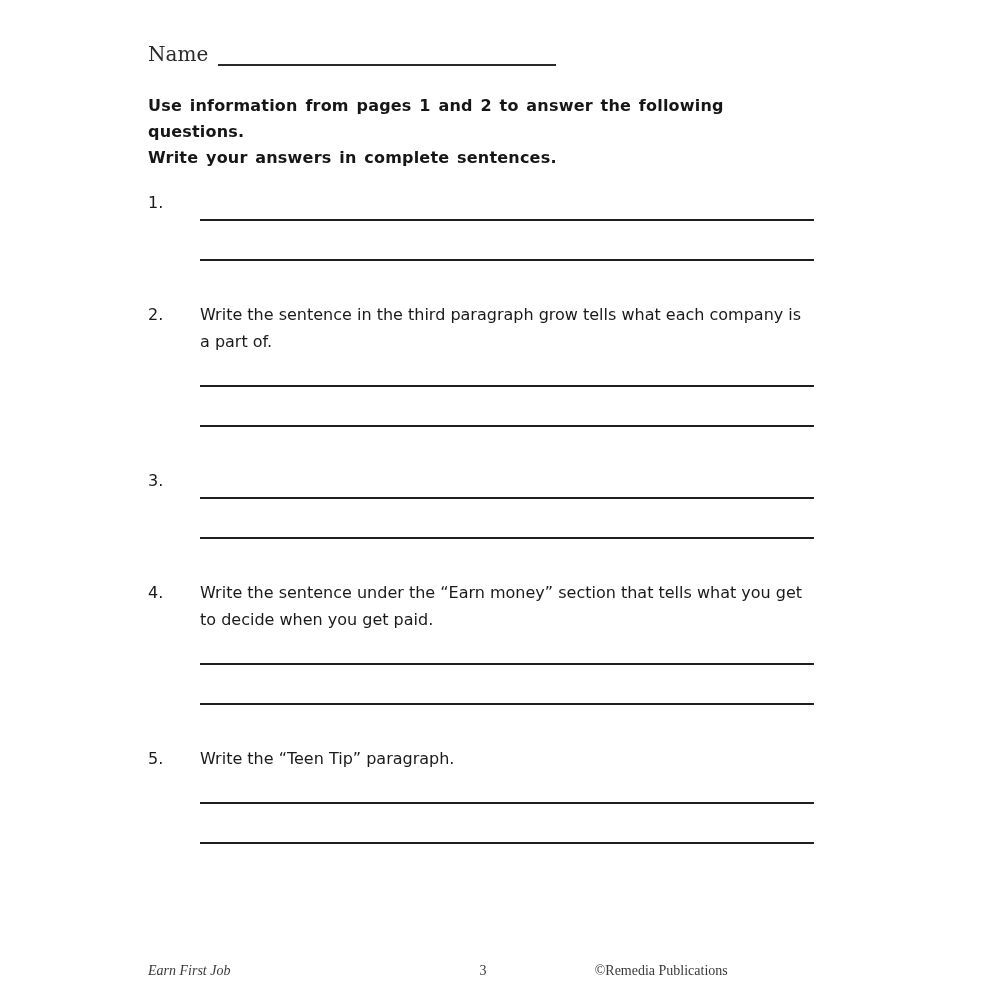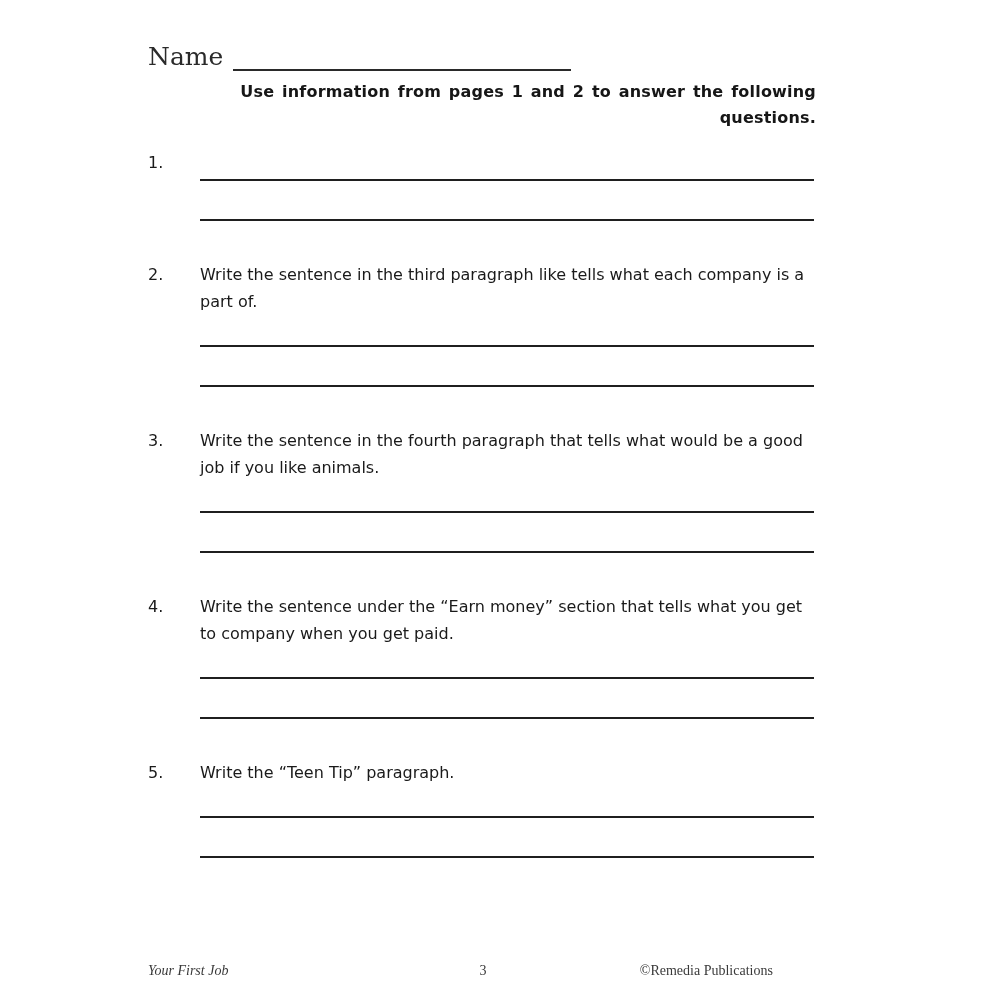--- a/index.html
+++ b/index.html
@@ -16,44 +16,44 @@
   .content {
     position: absolute;
     left: 148px;
     top: 42px;
     width: 668px;
   }
   
   .name-row {
     display: flex;
     align-items: flex-end;
-    margin-bottom: 8px;
+    margin-bottom: 27px;
     font-family: "DejaVu Serif", serif;
-    font-size: 25px;
+    font-size: 20px;
     color: #2a2a2a;
   }
   .name-line {
     display: inline-block;
     width: 338px;
     border-bottom: 2px solid #2a2a2a;
     margin-left: 10px;
     height: 24px;
   }
   
   .instructions {
     font-family: "DejaVu Sans", sans-serif;
     font-weight: bold;
     font-size: 16px;
     line-height: 26px;
     letter-spacing: 0.2px;
     word-spacing: 2px;
     color: #161616;
     margin-bottom: 18px;
   }
-  .instructions span { display: block; text-align: right; }
+  .instructions span { display: block; }
   
   .question {
     display: flex;
     margin-top: 14px;
     font-family: "DejaVu Sans", sans-serif;
     font-size: 16px;
     line-height: 27px;
     color: #1a1a1a;
   }
   .q-number {
@@ -77,76 +77,76 @@
     right: 182px;
     top: 963px;
     display: flex;
     align-items: baseline;
     font-family: "Liberation Serif", serif;
     font-size: 14px;
     color: #3a3a3a;
   }
   .footer-left { flex: 1; font-style: italic; }
   .footer-center { flex: 1; text-align: center; }
-  .footer-right { flex: 1; text-align: center; }
+  .footer-right { flex: 1; text-align: left; }
 </style>
 </head>
 <body>
 
 <div class="page">
   <div class="content">
 
     <div class="name-row">
       <span>Name</span>
       <span class="name-line"></span>
     </div>
 
     <div class="instructions">
       <span>Use information from pages 1 and 2 to answer the following questions.</span>
+      <span>Write your answers in complete sentences.</span>
     </div>
 
     <div class="question">
       <div class="q-number">1.</div>
       <div class="q-body">
         <div class="answers">
           <div class="answer-line"></div>
           <div class="answer-line"></div>
         </div>
         <div class="q-spacer"></div>
       </div>
     </div>
 
     <div class="question">
       <div class="q-number">2.</div>
       <div class="q-body">
-        <div class="q-text">Write the sentence in the third paragraph like tells what each company is a part of.</div>
+        <div class="q-text">Write the sentence in the third paragraph grow tells what each company is a part of.</div>
         <div class="answers">
           <div class="answer-line"></div>
           <div class="answer-line"></div>
         </div>
         <div class="q-spacer"></div>
       </div>
     </div>
 
     <div class="question">
       <div class="q-number">3.</div>
       <div class="q-body">
-        <div class="q-text">Write the sentence in the fourth paragraph that tells what would be a good job if you like animals.</div>
         <div class="answers">
           <div class="answer-line"></div>
           <div class="answer-line"></div>
         </div>
         <div class="q-spacer"></div>
       </div>
     </div>
 
     <div class="question">
       <div class="q-number">4.</div>
       <div class="q-body">
-        <div class="q-text">Write the sentence under the “Earn money” section that tells what you get to company when you get paid.</div>
+        <div class="q-text">Write the sentence under the “Earn money” section that tells what you get to decide when you get paid.</div>
         <div class="answers">
           <div class="answer-line"></div>
           <div class="answer-line"></div>
         </div>
         <div class="q-spacer"></div>
       </div>
     </div>
 
     <div class="question">
       <div class="q-number">5.</div>
@@ -155,17 +155,17 @@
         <div class="answers">
           <div class="answer-line"></div>
           <div class="answer-line"></div>
         </div>
       </div>
     </div>
 
   </div>
 
   <div class="footer">
-    <div class="footer-left">Your First Job</div>
+    <div class="footer-left">Earn First Job</div>
     <div class="footer-center">3</div>
     <div class="footer-right">©Remedia Publications</div>
   </div>
 </div>
 
 </body></html>

